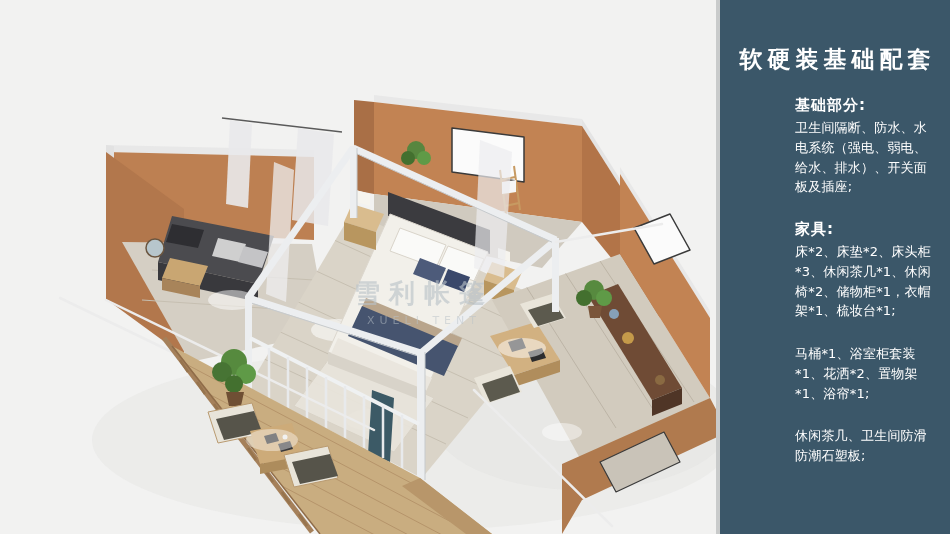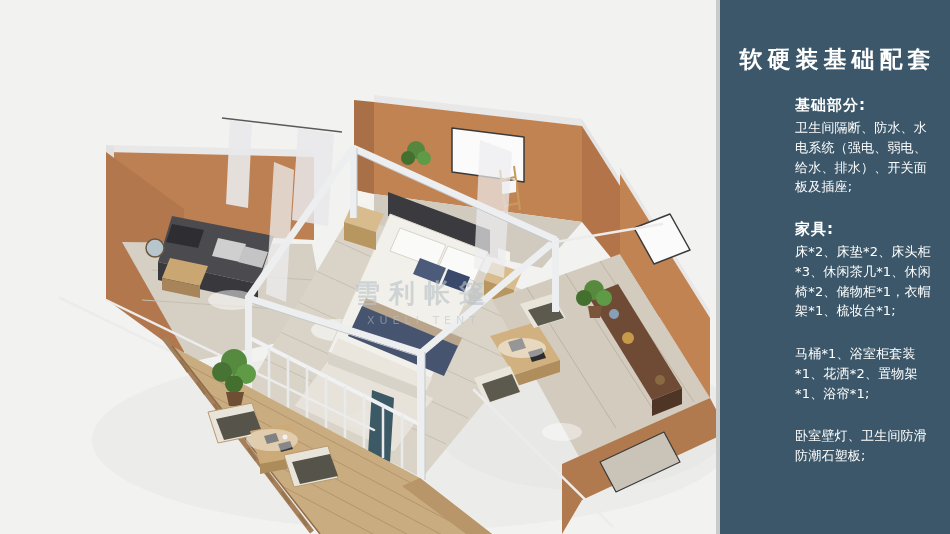--- a/index.html
+++ b/index.html
@@ -296,19 +296,19 @@
         <div class="section-heading">家具:</div>
         <div class="section-body">床*2、床垫*2、床头柜*3、休闲茶几*1、休闲椅*2、储物柜*1，衣帽架*1、梳妆台*1;</div>
       </div>
 
 
       <div class="panel-section">
         <div class="section-body">马桶*1、浴室柜套装*1、花洒*2、置物架*1、浴帘*1;</div>
       </div>
 
       <div class="panel-section">
-        <div class="section-body">卧室壁灯、卫生间防滑防潮石塑板;</div>
+        <div class="section-body">休闲茶几、卫生间防滑防潮石塑板;</div>
       </div>
 
     </div>
   </div>
 
 </div>
 
 </body></html>

